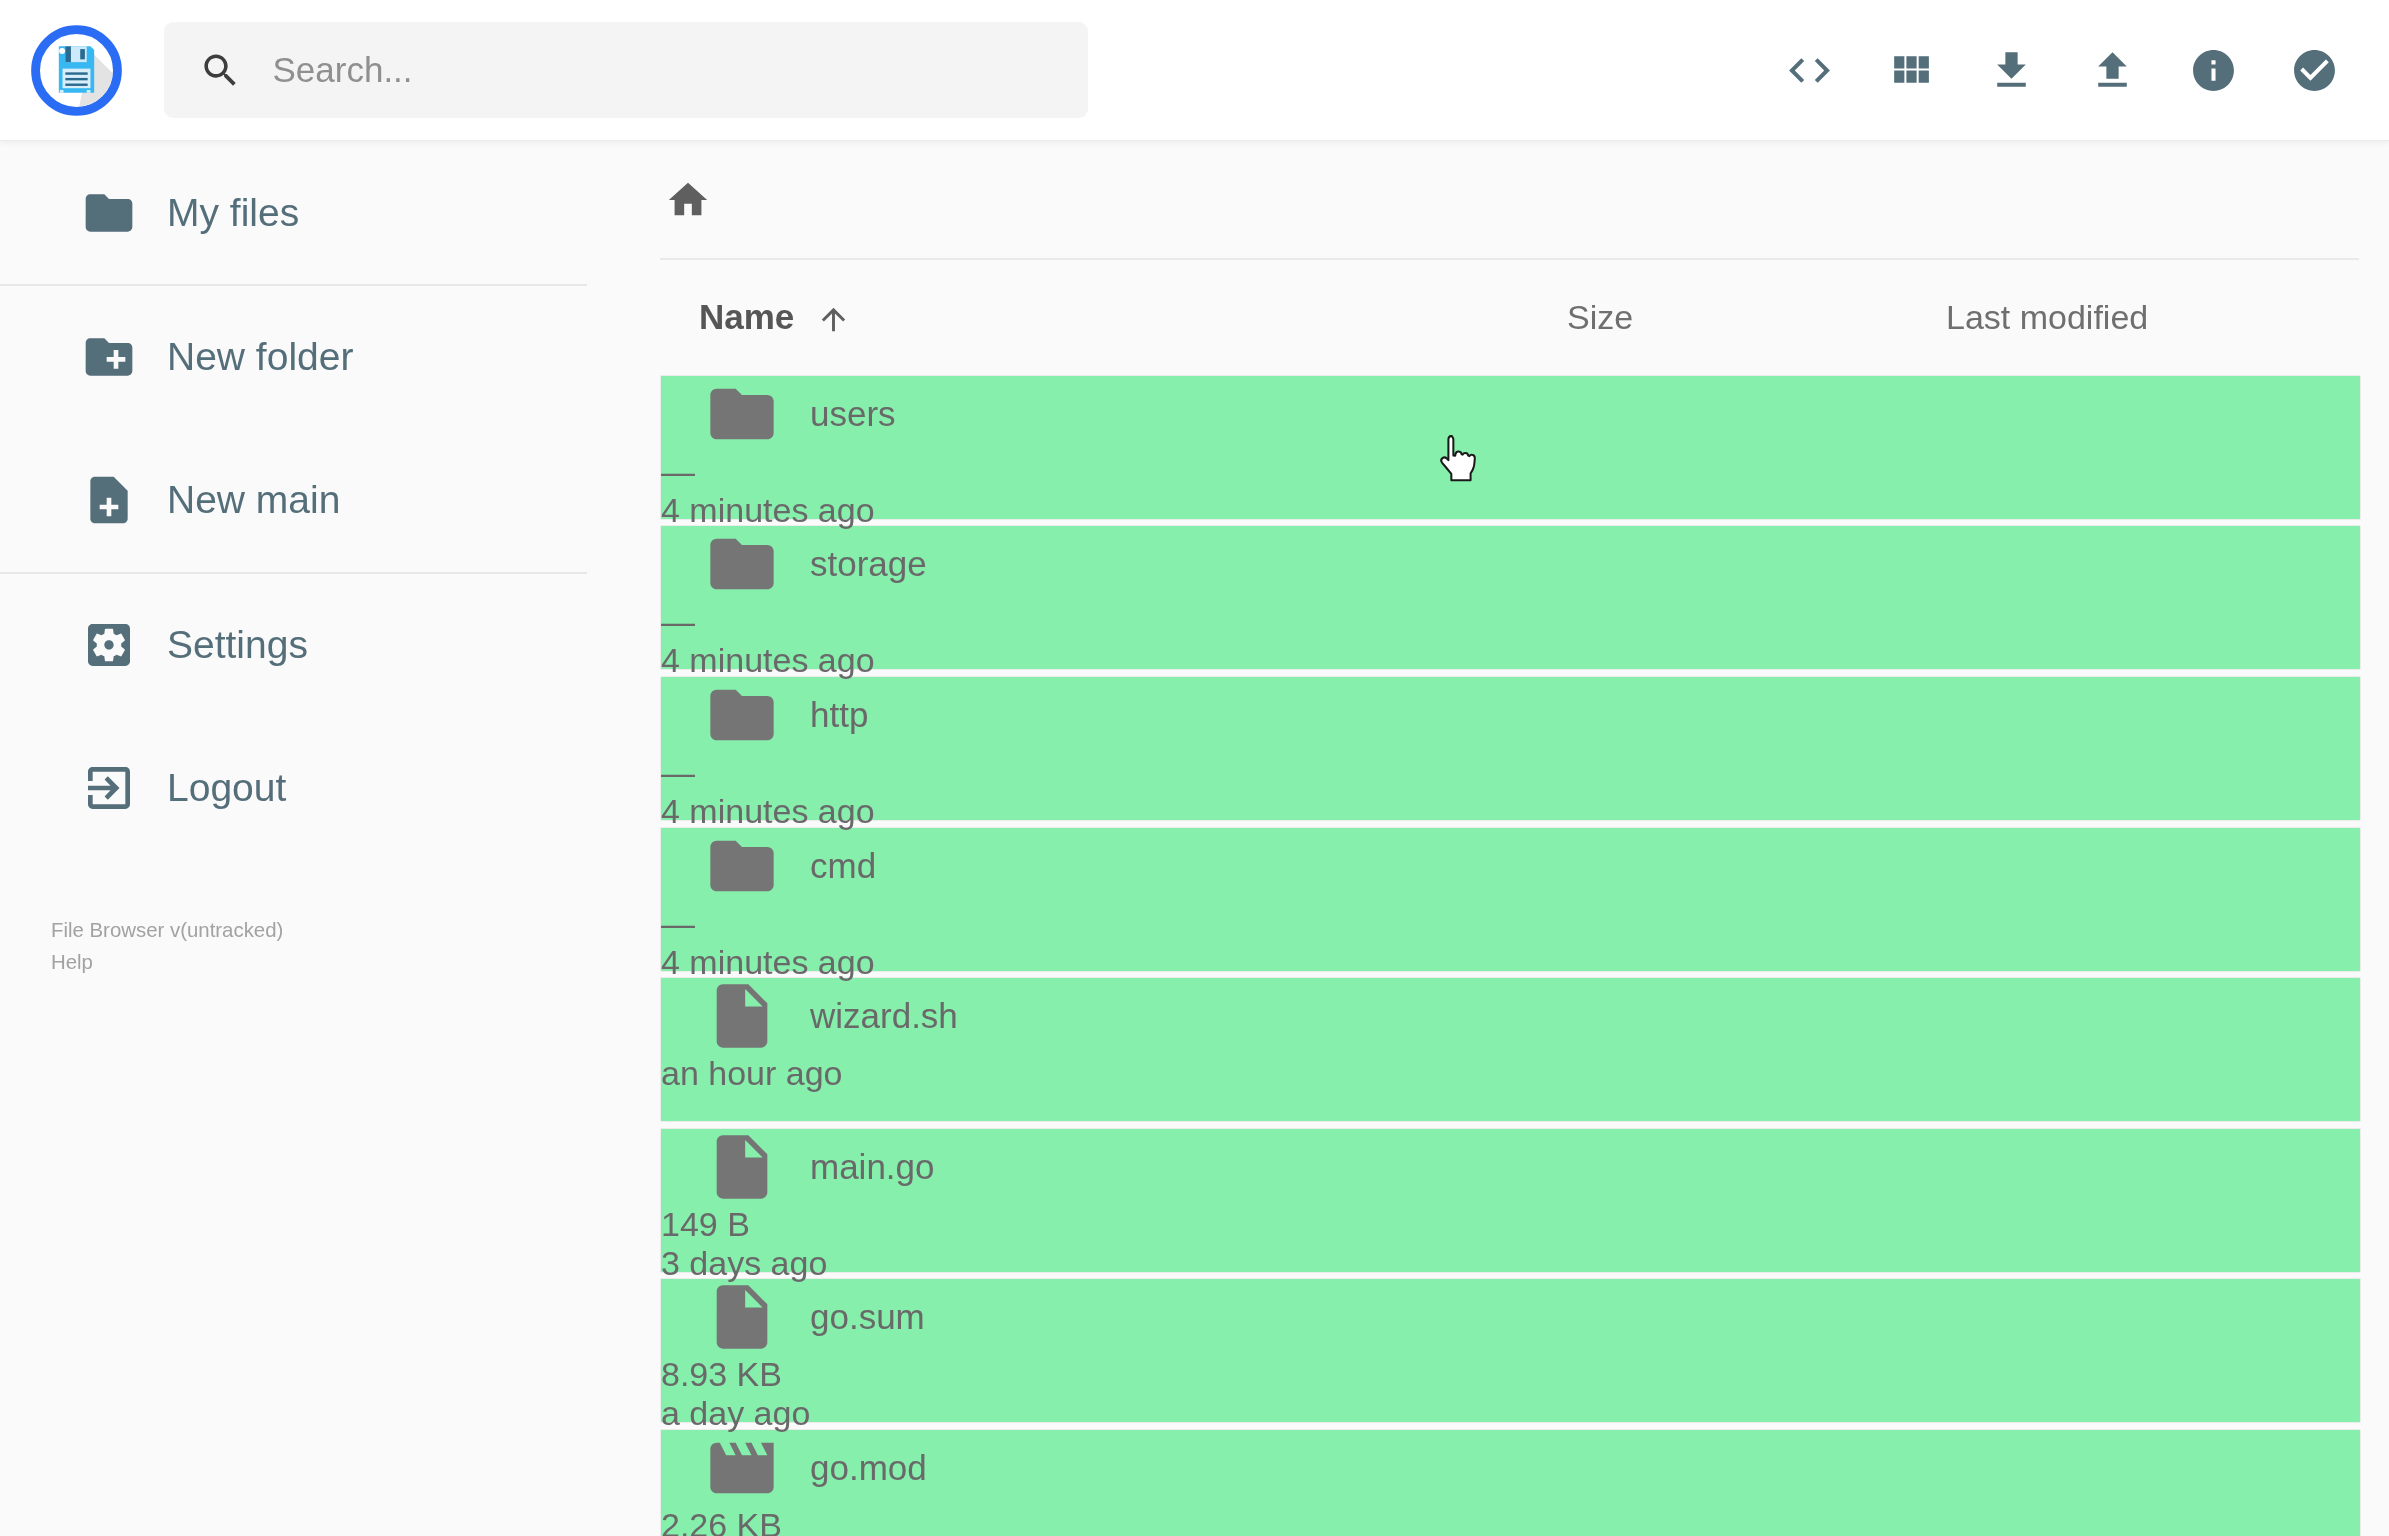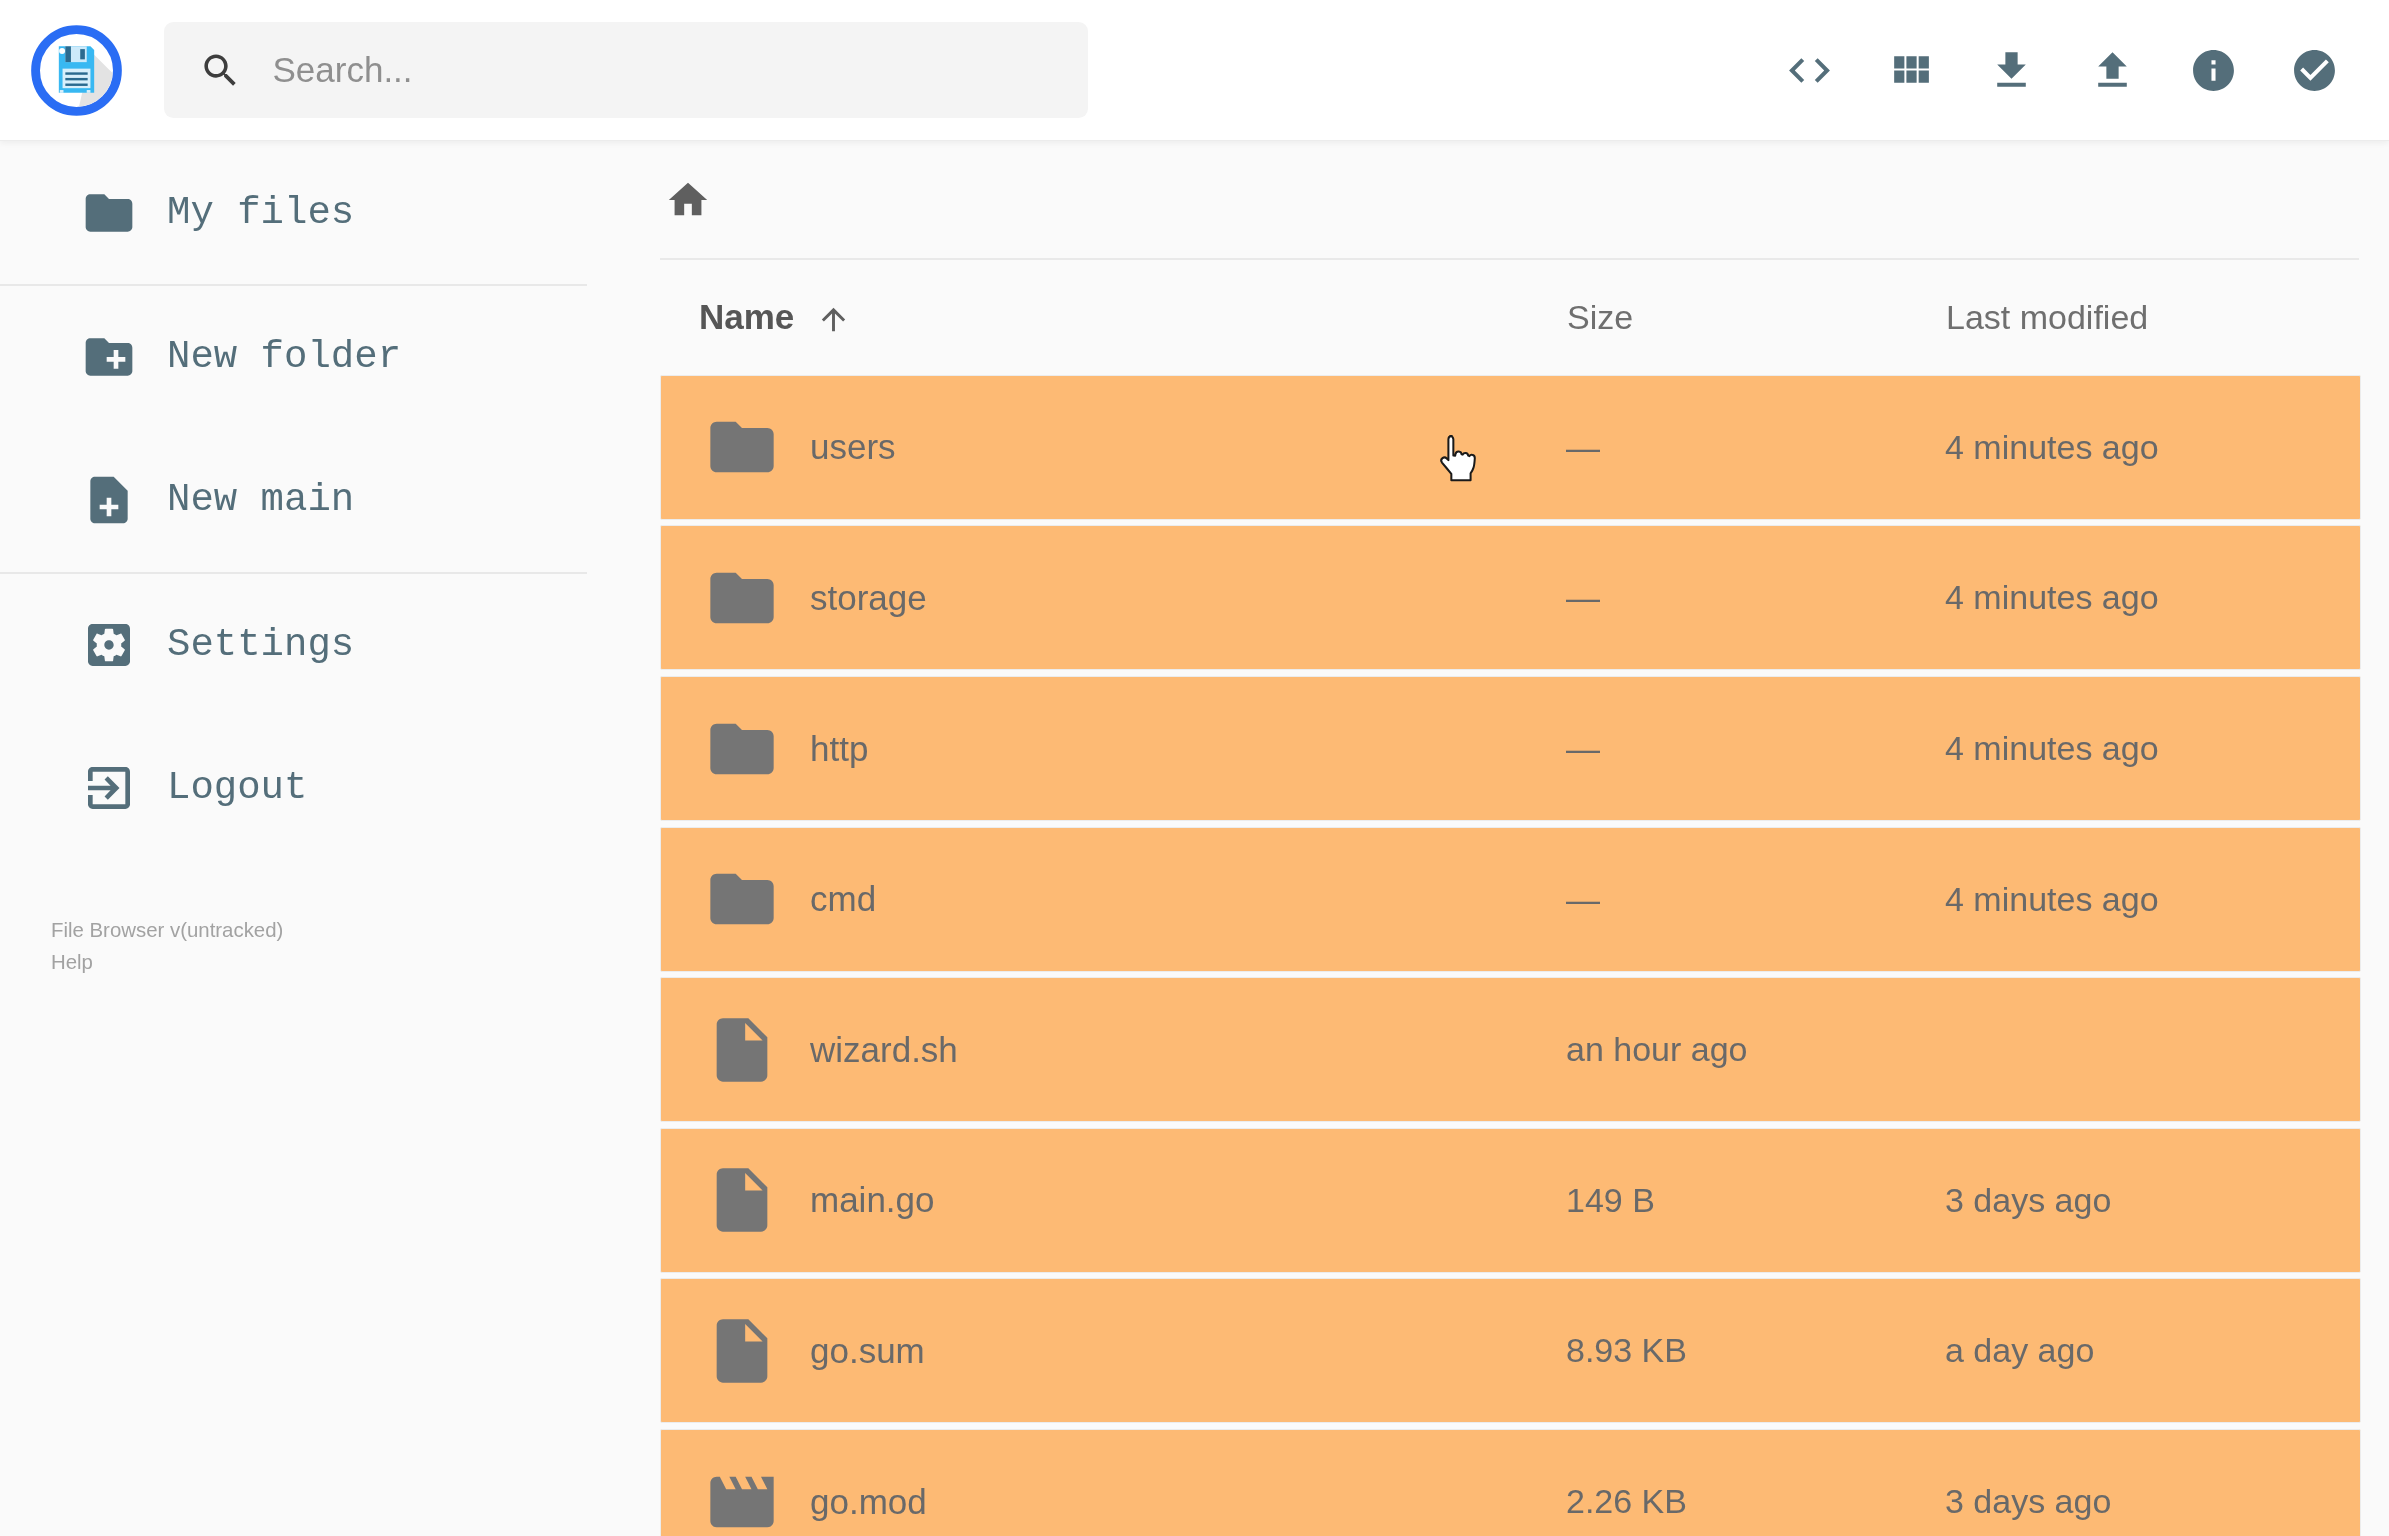--- a/index.html
+++ b/index.html
@@ -34,21 +34,21 @@
   .search-input::placeholder { color:#8f8f8f; opacity:1; }
   .topbar-actions { margin-left:auto; margin-right:24px; display:flex; }
   .action-btn {
     width:101px; height:139px; display:flex; align-items:center; justify-content:center;
     background:none; border:none; cursor:pointer;
   }
   .action-btn svg { width:49px; height:49px; fill:#546e7a; }
 
   
   .sidebar { position:absolute; top:141px; left:0; width:587px; }
-  .sidebar-item { height:143px; display:flex; align-items:center; padding-left:50px; cursor:pointer;font-family:Liberation Mono, monospace; }
+  .sidebar-item { height:143px; display:flex; align-items:center; padding-left:50px; cursor:pointer; }
   .sidebar-item svg { width:56px; height:56px; fill:#546e7a; flex:none; }
   .sidebar-item span { margin-left:30.5px; font-size:39px; color:#546e7a; }
   .sidebar-divider { height:1.9px; background:#e8e8e8; }
   .credits { margin:54px 0 0 51px; font-size:20.4px; color:#a2a2a2; line-height:32px; }
   .credits .help-link { cursor:pointer; }
 
   
   .main { position:absolute; top:141px; left:587px; right:0; bottom:0; }
   .breadcrumb { height:117px; display:flex; align-items:center; padding-left:78px; }
   .breadcrumb-home { background:none; border:none; cursor:pointer; padding:0; }
@@ -58,23 +58,23 @@
   .listing-header { margin-left:73px; width:1701px; height:115px; display:flex; align-items:center; }
   .hcol-name { width:907px; display:flex; align-items:center; padding-left:39px; cursor:pointer; }
   .hcol-name .label { font-size:35px; font-weight:bold; color:#565656; }
   .sort-arrow { margin-left:22px; margin-top:3.7px; }
   .sort-arrow svg { width:35px; height:35px; fill:#5f5f5f; }
   .hcol-size { width:379px; font-size:34px; color:#6f6f6f; cursor:pointer; }
   .hcol-mod  { width:415px; font-size:34px; color:#6f6f6f; cursor:pointer; }
 
   .listing { margin-left:73px; width:1701px; }
   .row {
-    height:145px; margin-bottom:5.6px; background:#fdba74;
+    height:145px; margin-bottom:5.6px; background:#86efac;
     border:1.9px solid #ececec; border-radius:1.9px;
-    display:flex; align-items:center; cursor:pointer;
+    display:flex; align-items:flex-start; cursor:pointer;flex-direction:column;
   }
   .cell-name { width:905px; display:flex; align-items:center; padding-left:43px; }
   .cell-name svg { width:76px; height:76px; fill:#757575; flex:none; }
   .cell-name .fname { margin-left:30px; font-size:35px; color:#696969; }
   .cell-size { width:379px; font-size:34px; color:#696969; }
   .cell-mod  { width:415px; font-size:34px; color:#696969; }
 
   
   .cursor { position:absolute; left:1433px; top:433px; width:44px; height:57px; z-index:99; pointer-events:none; }
 </style>

